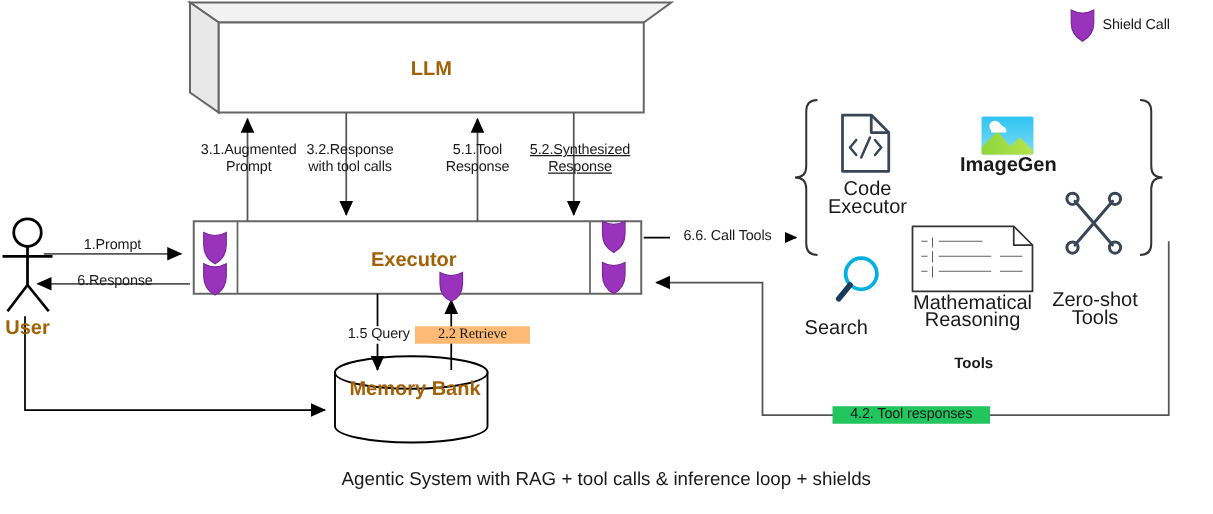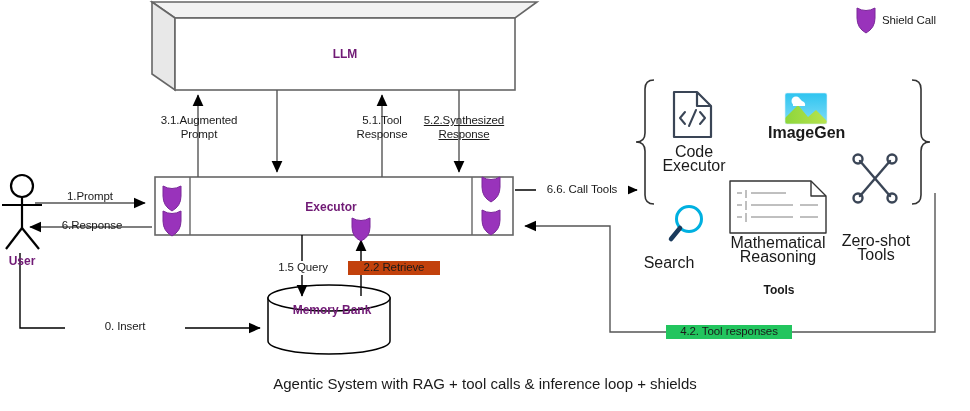--- a/index.html
+++ b/index.html
@@ -19,22 +19,22 @@
     font-size: 11.5px;
     color: #1a1a1a;
     line-height: 13.5px;
     text-align: center;
     white-space: pre-line;
     letter-spacing: -0.1px;
   }
   .node-title {
     position: absolute;
     font-weight: bold;
-    font-size: 12px;
-    color: #701a75;
+    font-size: 16px;
+    color: #a16207;
     text-align: center;
   }
   svg.layer {
     position: absolute;
     left: 0; top: 0;
     width: 970px; height: 411px;
     overflow: visible;
   }
   .caption {
     position: absolute;
@@ -205,35 +205,36 @@
   <div class="node-title" style="left:190px; top:200px; width:282px;">Executor</div>
 
   <div class="node-title" style="left:268px; top:303px; width:128px;">Memory Bank</div>
 
   <div class="node-title" style="left:0px; top:254px; width:44px;">User</div>
 
   <div class="lbl" style="left:40px; top:190px; width:100px;">1.Prompt</div>
 
   <div class="lbl" style="left:40px; top:219px; width:104px;">6.Response</div>
 
-  <div class="lbl" style="left:65px; top:320px; width:120px; background:#fff;">0. Insert</div>
 
   <div class="lbl" style="left:137px; top:114px; width:124px;">3.1.Augmented
 Prompt</div>
 
+  <div class="lbl" style="left:234px; top:114px; width:92px;">3.2.Response
+with tool calls</div>
 
   <div class="lbl" style="left:340px; top:114px; width:84px;">5.1.Tool
 Response</div>
 
   <div class="lbl" style="left:409px; top:114px; width:110px;text-decoration:underline;">5.2.Synthesized
 Response</div>
 
   <div class="lbl" style="left:264px; top:261px; width:78px; background:#fff;">1.5 Query</div>
 
-  <div class="lbl" style="left:348px; top:261px; width:92px; background:#c2410c;">2.2 Retrieve</div>
+  <div class="lbl" style="left:332px; top:261px; width:92px; background:#fdba74;font-family:Liberation Serif, serif;">2.2 Retrieve</div>
 
   <div class="lbl" style="left:536px; top:183px; width:92px; background:#fff;">6.6. Call Tools</div>
 
   <div class="lbl" style="left:666px; top:325px; width:126px; background:#22c55e;">4.2. Tool responses</div>
 
   <div class="toollabel" style="left:642px; top:145px; width:104px;">Code Executor</div>
 
   <div class="toollabel" style="left:768px; top:126px; width:76px; font-weight:bold;">ImageGen</div>
 
   <div class="toollabel" style="left:638px; top:256px; width:62px;">Search</div>

